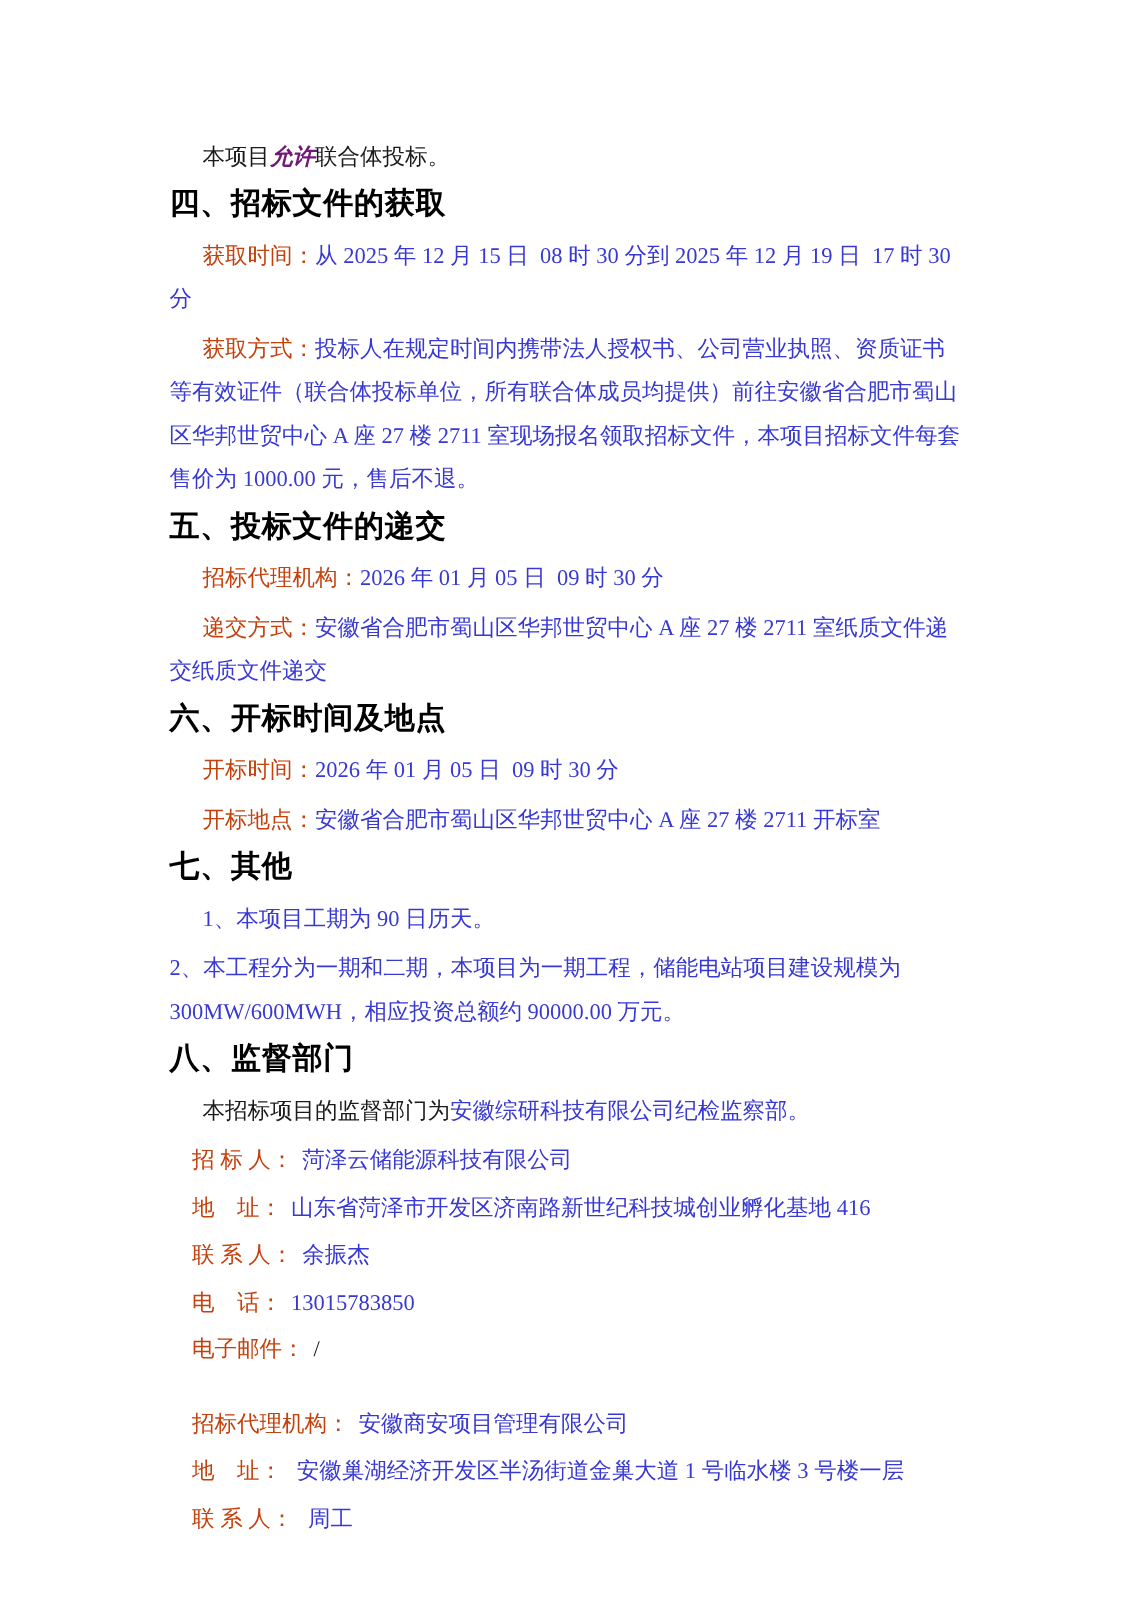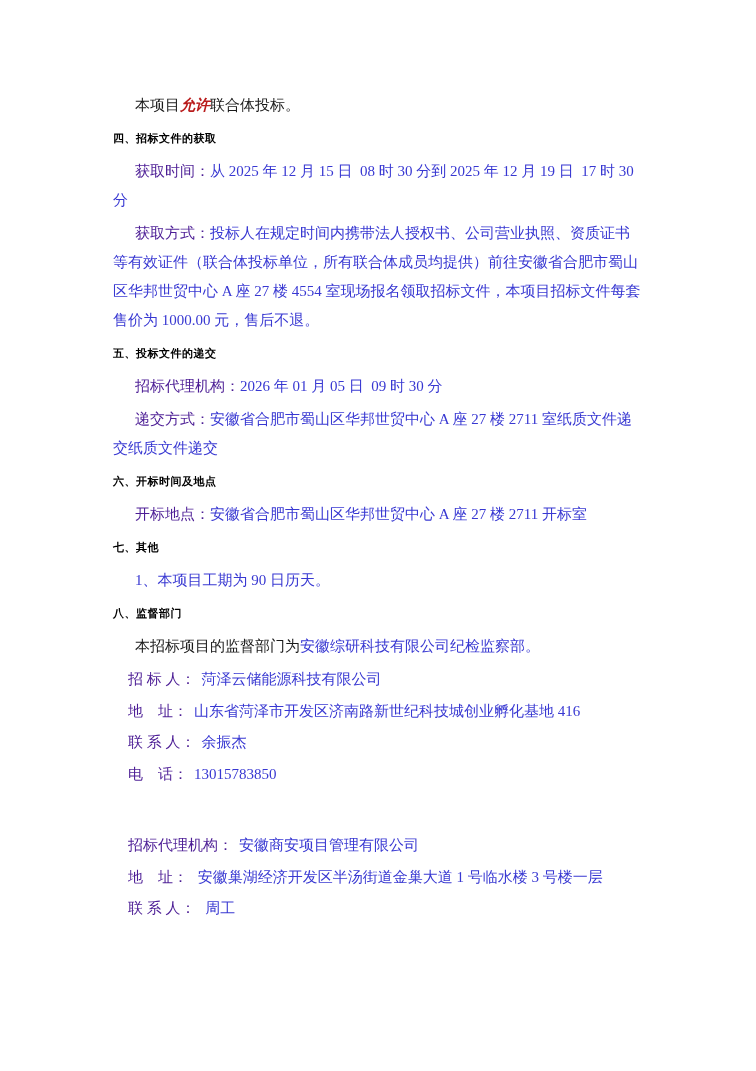--- a/index.html
+++ b/index.html
@@ -18,73 +18,76 @@
     color: #1a1a1a;
     overflow: hidden;
   }
   .para {
     margin: 0 0 4px 0;
     line-height: 29px;
     white-space: pre-wrap;
   }
   .indent { text-indent: 22px; }
   h2.sec-title {
-    font-family: Liberation Serif, serif;
-    font-size: 11px;
+    font-family: Liberation Mono, monospace;
+    font-size: 20px;
     font-weight: bold;
     color: #000000;
     line-height: 22px;
     margin: 7px 0 8px 0;
     letter-spacing: 0.5px;
   }
-  .label { color: #4c1d95; white-space: pre; }
+  .label { color: #c2410c; white-space: pre; }
   .blue  { color: #3838d2; }
   .em-blue {
-    color: #b91c1c;
+    color: #701a75;
     font-style: italic;
     font-weight: bold;
   }
   .blue::before { content: ""; }
   .gap-after-label { padding-left: 6px; }
   .contact-row {
     margin: 0 0 2px 0;
     line-height: 29.5px;
     text-indent: 15px;
     white-space: pre-wrap;
   }
-  .agency-start { margin-top: 42px; }
+  .agency-start { margin-top: 20px; }
   .page p:last-child { margin-bottom: 0; }
 </style>
 </head>
 <body>
 
 <div class="page">
 
   <p class="para indent"><span>本项目</span><span class="em-blue">允许</span><span>联合体投标。</span></p>
 
   <h2 class="sec-title">四、招标文件的获取</h2>
   <p class="para indent"><span class="label">获取时间：</span><span class="blue">从 2025 年 12 月 15 日  08 时 30 分到 2025 年 12 月 19 日  17 时 30 分</span></p>
-  <p class="para indent"><span class="label">获取方式：</span><span class="blue">投标人在规定时间内携带法人授权书、公司营业执照、资质证书等有效证件（联合体投标单位，所有联合体成员均提供）前往安徽省合肥市蜀山区华邦世贸中心 A 座 27 楼 4554 室现场报名领取招标文件，本项目招标文件每套售价为 1000.00 元，售后不退。</span></p>
+  <p class="para indent"><span class="label">获取方式：</span><span class="blue">投标人在规定时间内携带法人授权书、公司营业执照、资质证书等有效证件（联合体投标单位，所有联合体成员均提供）前往安徽省合肥市蜀山区华邦世贸中心 A 座 27 楼 2711 室现场报名领取招标文件，本项目招标文件每套售价为 1000.00 元，售后不退。</span></p>
 
   <h2 class="sec-title">五、投标文件的递交</h2>
   <p class="para indent"><span class="label">招标代理机构：</span><span class="blue">2026 年 01 月 05 日  09 时 30 分</span></p>
   <p class="para indent"><span class="label">递交方式：</span><span class="blue">安徽省合肥市蜀山区华邦世贸中心 A 座 27 楼 2711 室纸质文件递交纸质文件递交</span></p>
 
   <h2 class="sec-title">六、开标时间及地点</h2>
+  <p class="para indent"><span class="label">开标时间：</span><span class="blue">2026 年 01 月 05 日  09 时 30 分</span></p>
   <p class="para indent"><span class="label">开标地点：</span><span class="blue">安徽省合肥市蜀山区华邦世贸中心 A 座 27 楼 2711 开标室</span></p>
 
   <h2 class="sec-title">七、其他</h2>
   <p class="para indent blue">1、本项目工期为 90 日历天。</p>
+  <p class="para blue">2、本工程分为一期和二期，本项目为一期工程，储能电站项目建设规模为 300MW/600MWH，相应投资总额约 90000.00 万元。</p>
 
   <h2 class="sec-title">八、监督部门</h2>
   <p class="para indent"><span>本招标项目的监督部门为</span><span class="blue">安徽综研科技有限公司纪检监察部。</span></p>
 
 
   <p class="contact-row"><span class="label">招 标 人：</span><span class="blue gap-after-label">菏泽云储能源科技有限公司</span></p>
   <p class="contact-row"><span class="label">地    址：</span><span class="blue gap-after-label">山东省菏泽市开发区济南路新世纪科技城创业孵化基地 416</span></p>
   <p class="contact-row"><span class="label">联 系 人：</span><span class="blue gap-after-label">余振杰</span></p>
   <p class="contact-row"><span class="label">电    话：</span><span class="blue gap-after-label">13015783850</span></p>
+  <p class="contact-row"><span class="label">电子邮件：</span><span class="gap-after-label">/</span></p>
 
   <p class="contact-row agency-start"><span class="label">招标代理机构：</span><span class="blue gap-after-label">安徽商安项目管理有限公司</span></p>
   <p class="contact-row"><span class="label">地    址： </span><span class="blue gap-after-label">安徽巢湖经济开发区半汤街道金巢大道 1 号临水楼 3 号楼一层</span></p>
   <p class="contact-row"><span class="label">联 系 人： </span><span class="blue gap-after-label">周工</span></p>
 
 </div>
 
 </body></html>

